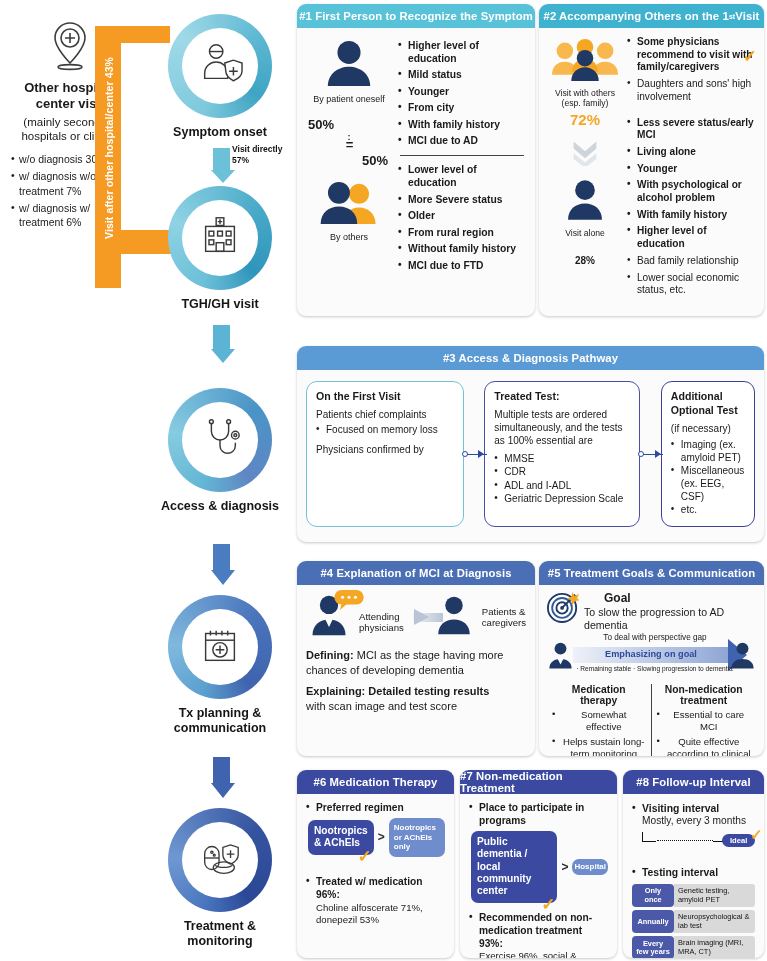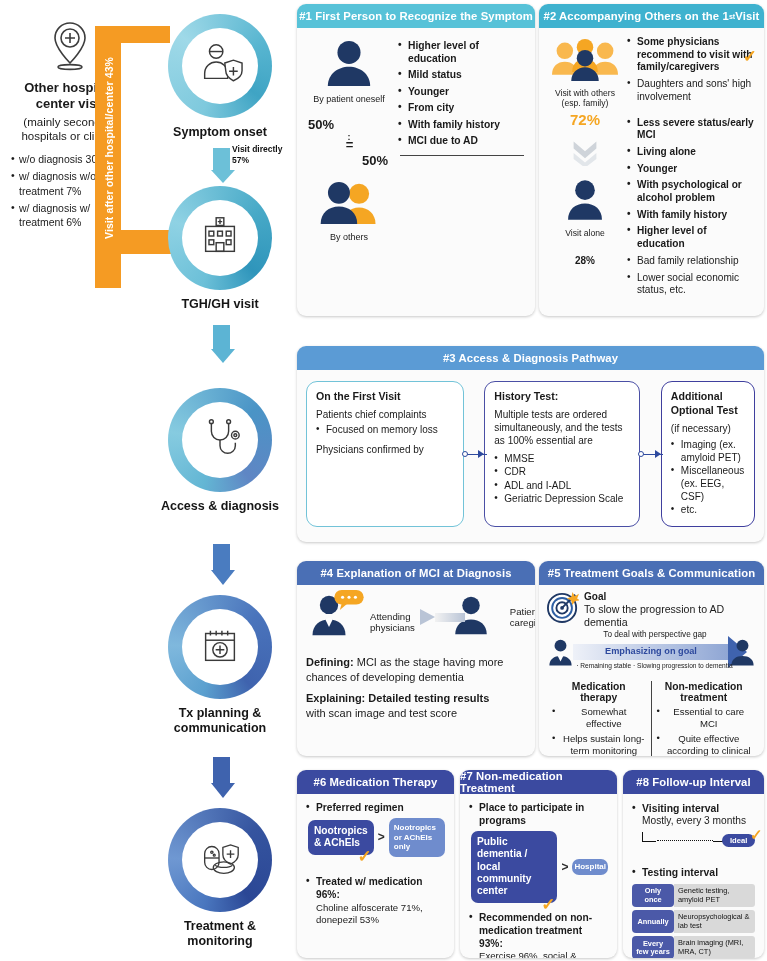--- a/index.html
+++ b/index.html
@@ -143,37 +143,37 @@
   .pcard p{ margin:0 0 3px 0;}
   .pcard ul.bul li{ margin-bottom:1px;}
   .connector{ width:23px; position:relative; }
   .connector .ln{ position:absolute; top:50%; left:0; width:23px; height:1.4px; background:#2e4a9e;}
   .connector .dot{ position:absolute; top:50%; left:-2px; margin-top:-3px; width:6px;height:6px;border-radius:50%;border:1.4px solid #2e4a9e;background:#fff;}
   .connector .ar{ position:absolute; top:50%; right:0; margin-top:-4px; width:0;height:0;border-top:4px solid transparent;border-bottom:4px solid transparent;border-left:6px solid #2e4a9e;}
 
   
   #p4 { left:297px; top:561px; width:238px; height:195px; }
   #p4 .phead{ background:#4a6fb5; }
-  #p4 .row{ display:flex; align-items:center; gap:14px; margin-bottom:14px;}
+  #p4 .row{ display:flex; align-items:center; gap:3px; margin-bottom:7px;}
   #p4 .cap{ font-size:9.6px; line-height:1.2;}
   #p4 .bigline{ font-size:11px; line-height:1.35; margin-bottom:6px;}
   #p4 .bigline b{ font-weight:bold;}
   .greyarrow{
     width:44px;height:16px;position:relative;
   }
   .greyarrow .s{position:absolute;left:0;top:4px;width:30px;height:9px;
     background:linear-gradient(to right,#f2f2f2,#b9c4d6);}
   .greyarrow .h{position:absolute;right:0;top:0;width:0;height:0;
     border-top:8px solid transparent;border-bottom:8px solid transparent;border-left:15px solid #b9c4d6;}
 
   
   #p5 { left:539px; top:561px; width:225px; height:195px; }
   #p5 .phead{ background:#4a6fb5; }
   #p5 .goalrow{ display:flex; align-items:flex-start; gap:5px;}
-  #p5 .goalt{ font-size:10px; font-weight:bold;}
+  #p5 .goalt{ font-size:12px; font-weight:bold;margin-left:20px;}
   #p5 .goalsub{ font-size:10.6px; line-height:1.2; margin-top:1px;}
   #p5 .persprow{ position:relative; height:46px; margin-top:3px;}
   #p5 .gbar{
     position:absolute; left:26px; top:13px; width:155px; height:16px;
     background:linear-gradient(to right,#eef1f8,#8fa6d4);
   }
   #p5 .ghead{
     position:absolute; left:181px; top:5px; width:0;height:0;
     border-top:16px solid transparent;border-bottom:16px solid transparent;
     border-left:19px solid #3f63ae;
@@ -401,20 +401,28 @@
       <div class="rightc">
         <ul class="bul">
           <li>Higher level of education</li>
           <li>Mild status</li>
           <li>Younger</li>
           <li>From city</li>
           <li>With family history</li>
           <li>MCI due to AD</li>
         </ul>
         <div class="divline"></div>
+        <ul class="bul">
+          <li>Lower level of education</li>
+          <li>More Severe status</li>
+          <li>Older</li>
+          <li>From rural region</li>
+          <li>Without family history</li>
+          <li>MCI due to FTD</li>
+        </ul>
       </div>
     </div>
   </div>
 </div>
 
 <div class="panel" id="p2">
   <div class="phead">#2 Accompanying Others on the 1<sup style="font-size:7px;">st</sup> Visit</div>
   <div class="pbody">
     <div class="cols">
       <div class="leftc">
@@ -486,21 +494,21 @@
         <p style="margin-top:6px;">Physicians confirmed by</p>
       </div>
 
       <div class="connector">
         <div class="ln"></div>
           <div class="dot"></div>
           <div class="ar"></div>
       </div>
 
       <div class="pcard c2">
-        <h4>History Test:</h4>
+        <h4>Treated Test:</h4>
         <p>Multiple tests are ordered simultaneously, and the tests as 100% essential are</p>
         <ul class="bul" style="margin-top:5px;">
           <li>MMSE</li>
           <li>CDR</li>
           <li>ADL and I-ADL</li>
           <li>Geriatric Depression Scale</li>
         </ul>
       </div>
 
       <div class="connector">

